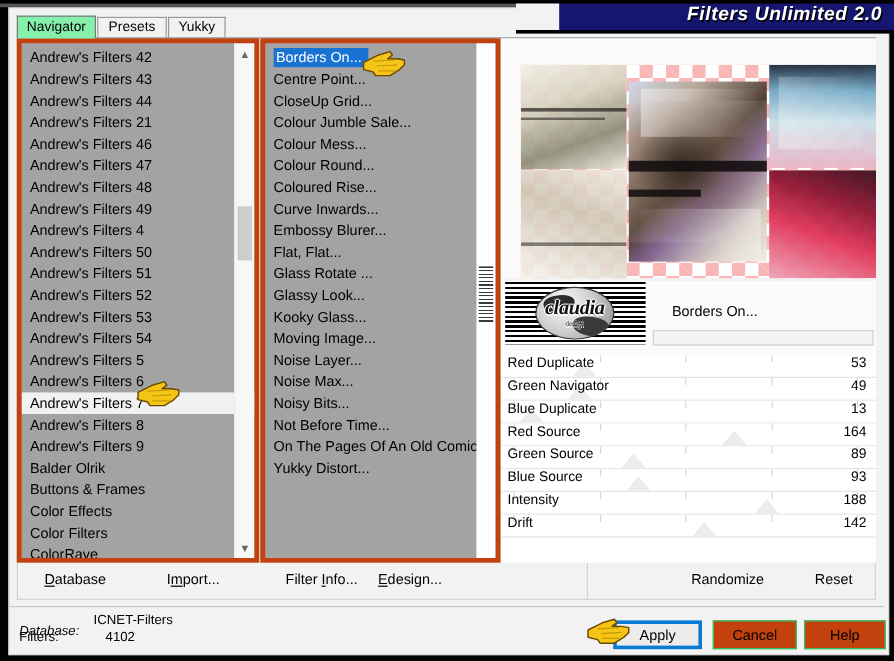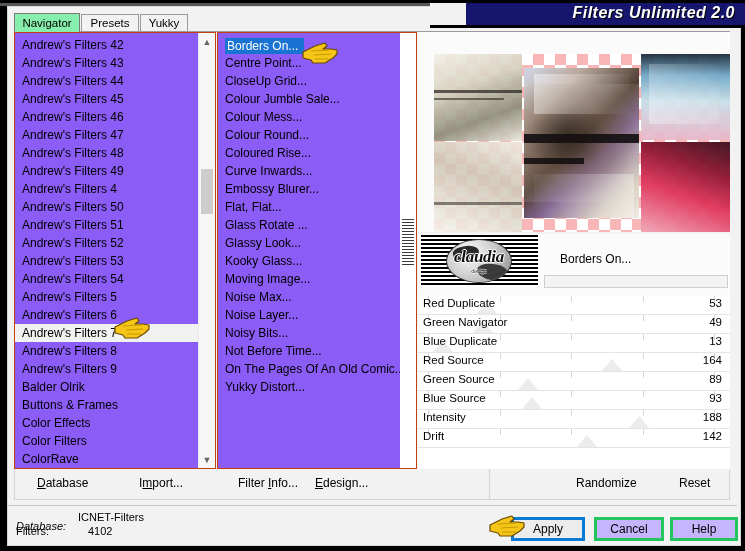--- a/index.html
+++ b/index.html
@@ -81,22 +81,22 @@
   }
 
   
   .content{
     position:absolute;left:14px;top:32px;width:716px;height:437px;
   }
 
   
   .pane{
     position:absolute;top:0;
-    background:#8b5cf6;
-    border:1px solid #c2410c;
+    background:#a3a3a3;
+    border:4px solid #c2410c;
     box-sizing:border-box;
     overflow:hidden;
   }
   #pane-categories{left:0;width:202px;height:437px;}
   #pane-filters{left:203px;width:200px;height:437px;}
 
   .list{
     position:absolute;left:0;top:0;right:0;bottom:0;
     padding:3px 0 0 0;
   }
@@ -258,22 +258,22 @@
     box-sizing:border-box;
   }
   .st-line{position:absolute;font-size:11px;color:#000;white-space:nowrap;}
   .st-k1{left:8px;top:14px;font-style:italic;}
   .st-v1{left:70px;top:5px;}
   .st-k2{left:8px;top:19px;}
   .st-v2{left:80px;top:19px;}
 
   .btn{
     position:absolute;top:11px;height:24px;
-    background:#c4b5fd;
-    border:3px solid #22c55e;
+    background:#c2410c;
+    border:1px solid #22c55e;
     box-sizing:border-box;
     font-size:12px;color:#000;
     display:flex;align-items:center;justify-content:center;
     cursor:default;
   }
   .btn.primary{
     background:#ececec;
     border:3px solid #0a7bd4;
   }
 
@@ -304,21 +304,21 @@
     </div>
   <div class="tabline"></div>
 
   <div class="content">
 
     <div class="pane" id="pane-categories">
       <div class="list" id="category-list">
           <div class="row"><span>Andrew's Filters 42</span></div>
           <div class="row"><span>Andrew's Filters 43</span></div>
           <div class="row"><span>Andrew's Filters 44</span></div>
-          <div class="row"><span>Andrew's Filters 45</span></div>
+          <div class="row"><span>Andrew's Filters 21</span></div>
           <div class="row"><span>Andrew's Filters 46</span></div>
           <div class="row"><span>Andrew's Filters 47</span></div>
           <div class="row"><span>Andrew's Filters 48</span></div>
           <div class="row"><span>Andrew's Filters 49</span></div>
           <div class="row"><span>Andrew's Filters 4</span></div>
           <div class="row"><span>Andrew's Filters 50</span></div>
           <div class="row"><span>Andrew's Filters 51</span></div>
           <div class="row"><span>Andrew's Filters 52</span></div>
           <div class="row"><span>Andrew's Filters 53</span></div>
           <div class="row"><span>Andrew's Filters 54</span></div>
@@ -377,24 +377,24 @@
           <div class="selwrap">
             <div class="row">Glassy Look...</div>
           </div>
           <div class="selwrap">
             <div class="row">Kooky Glass...</div>
           </div>
           <div class="selwrap">
             <div class="row">Moving Image...</div>
           </div>
           <div class="selwrap">
+            <div class="row">Noise Layer...</div>
+          </div>
+          <div class="selwrap">
             <div class="row">Noise Max...</div>
-          </div>
-          <div class="selwrap">
-            <div class="row">Noise Layer...</div>
           </div>
           <div class="selwrap">
             <div class="row">Noisy Bits...</div>
           </div>
           <div class="selwrap">
             <div class="row">Not Before Time...</div>
           </div>
           <div class="selwrap">
             <div class="row">On The Pages Of An Old Comic...</div>
           </div>

